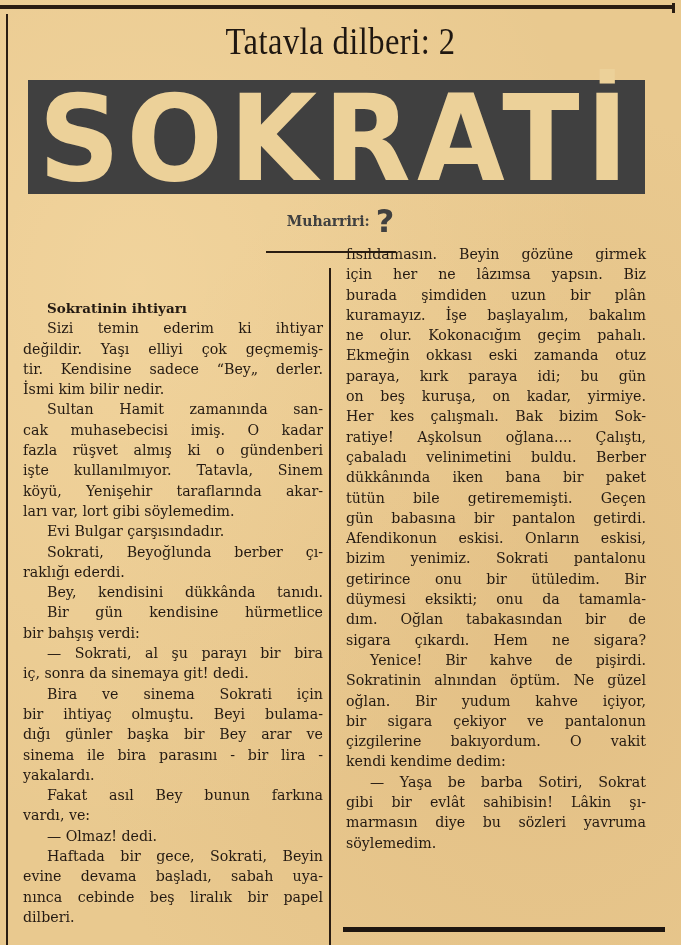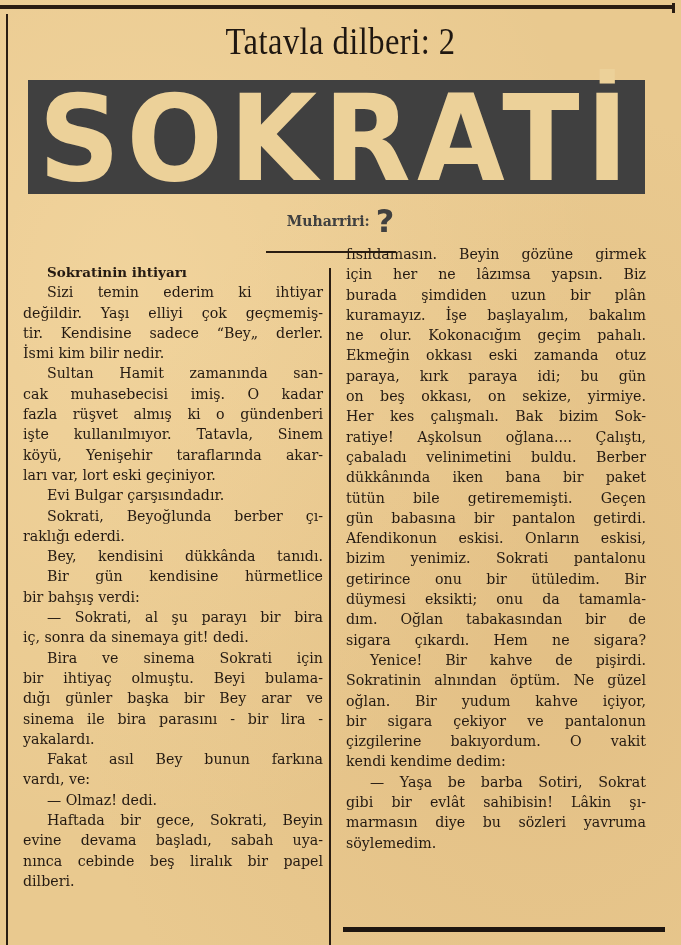--- a/index.html
+++ b/index.html
@@ -45,21 +45,21 @@
   .col {
     position:absolute; top:262px; width:300px;
     font-family:"DejaVu Serif", serif; font-size:14.2px; line-height:20.3px;
     color:#241a12;
   }
   .col.left { left:23px; width:300px; }
   .col.right { left:346px; width:300px; top:244px; }
   .line { white-space:nowrap; display:block; text-align:justify; text-align-last:justify; height:20.3px; }
   .line.last { text-align-last:left; }
   .line.indent { padding-left:24px; }
-  .line.head { font-weight:bold; text-align-last:left; font-size:13.5px; }
+  .line.head { font-weight:bold; text-align-last:left; font-size:13.5px;margin-top:36px; }
   .bottom-rule { position:absolute; left:343px; top:927px; width:322px; height:5px; background:#1e1610; }
 </style>
 </head>
 <body>
 
 <div class="paper"></div>
 <div class="top-rule"></div>
 <div class="top-rule-end"></div>
 <div class="left-rule"></div>
 
@@ -80,21 +80,21 @@
   <span class="line head indent">Sokratinin ihtiyarı</span>
   <span class="line indent">Sizi temin ederim ki ihtiyar</span>
   <span class="line">değildir. Yaşı elliyi çok geçmemiş-</span>
   <span class="line">tir. Kendisine sadece “Bey„ derler.</span>
   <span class="line last">İsmi kim bilir nedir.</span>
   <span class="line indent">Sultan Hamit zamanında san-</span>
   <span class="line">cak muhasebecisi imiş. O kadar</span>
   <span class="line">fazla rüşvet almış ki o gündenberi</span>
   <span class="line">işte kullanılmıyor. Tatavla, Sinem</span>
   <span class="line">köyü, Yenişehir taraflarında akar-</span>
-  <span class="line last">ları var, lort eski geçiniyor.</span>
+  <span class="line last">ları var, lort gibi söylemedim.</span>
   <span class="line indent last">Evi Bulgar çarşısındadır.</span>
   <span class="line indent">Sokrati, Beyoğlunda berber çı-</span>
   <span class="line last">raklığı ederdi.</span>
   <span class="line indent">Bey, kendisini dükkânda tanıdı.</span>
   <span class="line indent">Bir gün kendisine hürmetlice</span>
   <span class="line last">bir bahşış verdi:</span>
   <span class="line indent">— Sokrati, al şu parayı bir bira</span>
   <span class="line last">iç, sonra da sinemaya git! dedi.</span>
   <span class="line indent">Bira ve sinema Sokrati için</span>
   <span class="line">bir ihtiyaç olmuştu. Beyi bulama-</span>
@@ -111,21 +111,21 @@
 </div>
 
 <div class="col right">
   <span class="line">fısıldamasın. Beyin gözüne girmek</span>
   <span class="line">için her ne lâzımsa yapsın. Biz</span>
   <span class="line">burada şimdiden uzun bir plân</span>
   <span class="line">kuramayız. İşe başlayalım, bakalım</span>
   <span class="line">ne olur. Kokonacığım geçim pahalı.</span>
   <span class="line">Ekmeğin okkası eski zamanda otuz</span>
   <span class="line">paraya, kırk paraya idi; bu gün</span>
-  <span class="line">on beş okkası, on sekize, yirmiye.</span>
+  <span class="line">on beş kuruşa, on kadar, yirmiye.</span>
   <span class="line">Her kes çalışmalı. Bak bizim Sok-</span>
   <span class="line">ratiye! Aşkolsun oğlana.... Çalıştı,</span>
   <span class="line">çabaladı velinimetini buldu. Berber</span>
   <span class="line">dükkânında iken bana bir paket</span>
   <span class="line">tütün bile getirememişti. Geçen</span>
   <span class="line">gün babasına bir pantalon getirdi.</span>
   <span class="line">Afendikonun eskisi. Onların eskisi,</span>
   <span class="line">bizim yenimiz. Sokrati pantalonu</span>
   <span class="line">getirince onu bir ütüledim. Bir</span>
   <span class="line">düymesi eksikti; onu da tamamla-</span>

